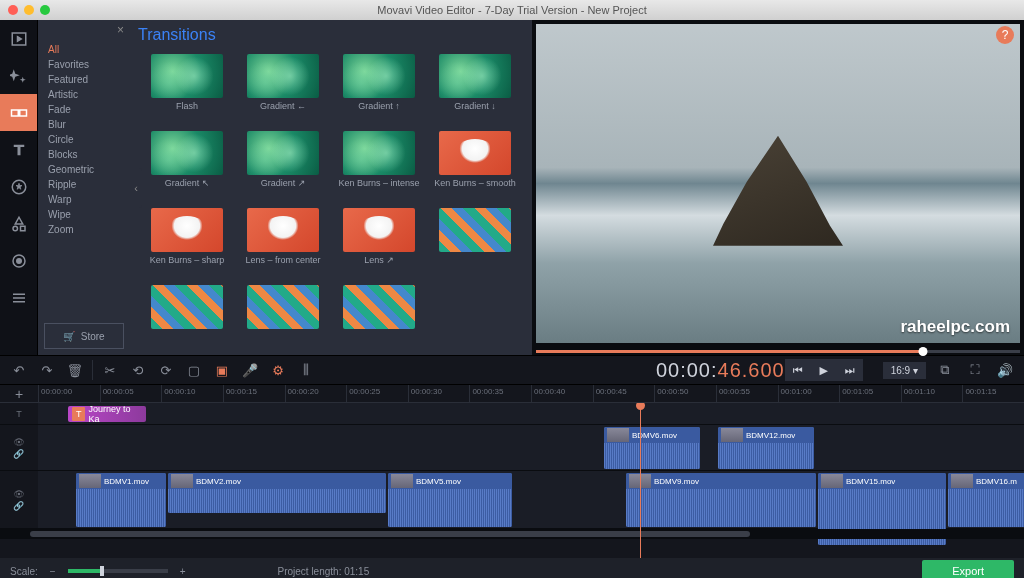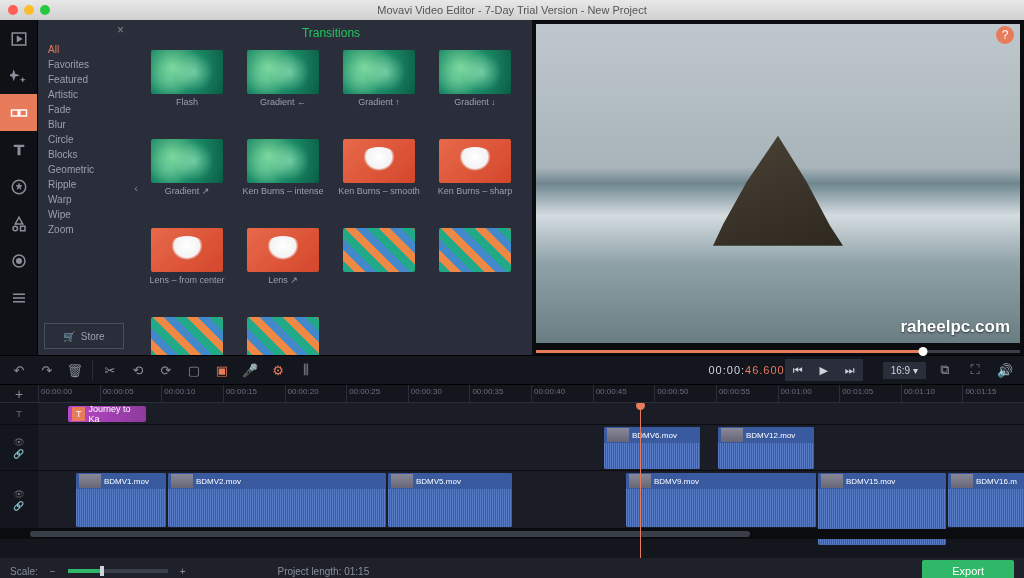--- a/index.html
+++ b/index.html
@@ -16,22 +16,22 @@
 .tool svg{width:18px;height:18px}
 .catpanel{width:92px;background:#2a2e3a;display:flex;flex-direction:column;position:relative}
 .cat-head{height:20px;display:flex;justify-content:flex-end;padding:3px 6px}
 .close-x{color:#888;cursor:pointer;font-size:12px}
 .cat-list{flex:1;padding:2px 0;overflow:hidden}
 .cat-item{padding:2px 10px;font-size:10px;color:#9aa0ad;cursor:pointer}
 .cat-item.active{color:#e87b5a}
 .store-btn{height:26px;border:1px solid #4a5060;margin:6px;display:flex;align-items:center;justify-content:center;gap:5px;font-size:10px;color:#9aa0ad;cursor:pointer}
 .collapse-tab{position:absolute;right:-12px;top:50%;transform:translateY(-50%);width:12px;height:40px;background:#2a2e3a;display:flex;align-items:center;justify-content:center;color:#888;cursor:pointer;border-radius:0 3px 3px 0}
 .gallery{flex:1;background:#2a2e3a;padding:0 8px;overflow:hidden}
-.gal-title{text-align:center;font-size:12px;color:#22c55e;padding:6px 0 10px;font-weight:300}
-.gal-grid{display:grid;grid-template-columns:repeat(4,1fr);gap:22px 10px;padding:0 6px}
+.gal-title{font-size:16px;color:#3b82f6;padding:6px 0 10px;font-weight:300}
+.gal-grid{display:grid;grid-template-columns:repeat(4,1fr);gap:10px 10px;padding:0 6px}
 .gal-item{text-align:center}
 .thumb{width:72px;height:44px;margin:0 auto 3px;border-radius:2px;position:relative;overflow:hidden}
 .thumb-green{background:radial-gradient(circle at 30% 40%,#7fd89a,#1a8966,#0a5c44)}
 .thumb-green::before{content:"";position:absolute;inset:0;background:radial-gradient(circle at 60% 50%,rgba(180,255,210,.5),transparent 40%),radial-gradient(circle at 25% 65%,rgba(120,220,170,.45),transparent 35%)}
 .thumb-orange{background:linear-gradient(135deg,#e8694a,#d4472c)}
 .thumb-orange::after{content:"";position:absolute;left:22%;top:18%;width:56%;height:64%;background:radial-gradient(ellipse at 50% 35%,#fff,#f3f3f3 45%,transparent 55%);border-radius:50% 50% 45% 45%}
 .thumb-multi{background:repeating-linear-gradient(45deg,#2a8,#2a8 8px,#e84 8px,#e84 16px,#48c 16px,#48c 24px)}
 .gal-label{font-size:9px;color:#9aa0ad;line-height:1.2;min-height:20px}
 .preview{width:492px;background:#0a0c10;position:relative;display:flex;flex-direction:column}
 .help-btn{position:absolute;top:6px;right:10px;width:18px;height:18px;background:#e87b5a;border-radius:50%;color:#fff;display:flex;align-items:center;justify-content:center;font-size:12px;cursor:pointer;z-index:5}
@@ -40,21 +40,21 @@
 .watermark{position:absolute;bottom:6px;right:10px;color:#fff;font-size:17px;font-weight:bold;text-shadow:0 1px 2px rgba(0,0,0,.6)}
 .scrub{height:8px;position:relative;margin:0 4px}
 .scrub-track{position:absolute;top:3px;left:0;right:0;height:3px;background:#3a3e48}
 .scrub-fill{position:absolute;top:3px;left:0;width:80%;height:3px;background:#e87b5a}
 .scrub-handle{position:absolute;top:0;left:80%;width:9px;height:9px;background:#fff;border-radius:50%;transform:translateX(-50%)}
 .toolbar{height:30px;background:#14161d;display:flex;align-items:center;padding:0 6px;border-top:1px solid #000;border-bottom:1px solid #000}
 .tb-group{display:flex;align-items:center;gap:2px}
 .tb-btn{width:26px;height:24px;display:flex;align-items:center;justify-content:center;color:#8a8f9a;cursor:pointer;font-size:13px}
 .tb-btn.accent{color:#e87b5a}
 .tb-sep{width:1px;height:20px;background:#2a2e38;margin:0 4px}
-.timecode{font-family:monospace;font-size:11px;letter-spacing:1px;margin-left:8px}
+.timecode{font-family:monospace;font-size:20px;letter-spacing:1px;margin-left:8px}
 .tc-white{color:#cfd3dc}.tc-orange{color:#e87b5a}
 .play-ctrls{display:flex;gap:0;margin-left:auto;margin-right:20px}
 .play-btn{width:26px;height:22px;background:#2a2e3a;display:flex;align-items:center;justify-content:center;color:#cfd3dc;cursor:pointer;font-size:11px}
 .ratio{background:#2a2e3a;padding:3px 8px;font-size:10px;color:#cfd3dc;margin-right:6px;cursor:pointer}
 .right-icons{display:flex;gap:4px}
 .ruler{height:18px;background:#14161d;display:flex;position:relative;padding-left:38px;font-size:8px;color:#6a6f7a;border-bottom:1px solid #2a2e38}
 .ruler-add{position:absolute;left:0;width:38px;height:18px;display:flex;align-items:center;justify-content:center;color:#8a8f9a;font-size:14px;cursor:pointer}
 .tick{flex:1;border-left:1px solid #2a2e38;padding-left:2px;padding-top:2px}
 .timeline{background:#14161d;height:155px;position:relative;overflow:hidden}
 .playhead{position:absolute;left:640px;top:0;bottom:0;width:1px;background:#e87b5a;z-index:10}
@@ -182,20 +182,24 @@
         <div class="gal-item">
           <div class="thumb thumb-green"></div>
           <div class="gal-label">Gradient ↑</div>
         </div>
         <div class="gal-item">
           <div class="thumb thumb-green"></div>
           <div class="gal-label">Gradient ↓</div>
         </div>
         <div class="gal-item">
           <div class="thumb thumb-green"></div>
+          <div class="gal-label">Gradient ↖</div>
+        </div>
+        <div class="gal-item">
+          <div class="thumb thumb-green"></div>
           <div class="gal-label">Gradient ↗</div>
         </div>
         <div class="gal-item">
           <div class="thumb thumb-green"></div>
           <div class="gal-label">Ken Burns – intense</div>
         </div>
         <div class="gal-item">
           <div class="thumb thumb-orange"></div>
           <div class="gal-label">Ken Burns – smooth</div>
         </div>
@@ -338,21 +342,21 @@
         <span>🔗</span>
       </div>
     <div class="track-body" id="main-track">
         <div class="clip clip-video" style="left: 38px; width: 90px; height: 54px;">
           <div class="cv-top">
             <div class="cv-thumb"></div>
             <span>BDMV1.mov</span>
           </div>
           <div class="cv-wave"></div>
         </div>
-        <div class="clip clip-video" style="left: 130px; width: 218px; height: 54px;">
+        <div class="clip clip-video" style="left: 130px; width: 218px; height: 40px;">
           <div class="cv-top">
             <div class="cv-thumb"></div>
             <span>BDMV2.mov</span>
           </div>
           <div class="cv-wave"></div>
         </div>
         <div class="clip clip-video" style="left: 350px; width: 124px; height: 54px;">
           <div class="cv-top">
             <div class="cv-thumb"></div>
             <span>BDMV5.mov</span>

